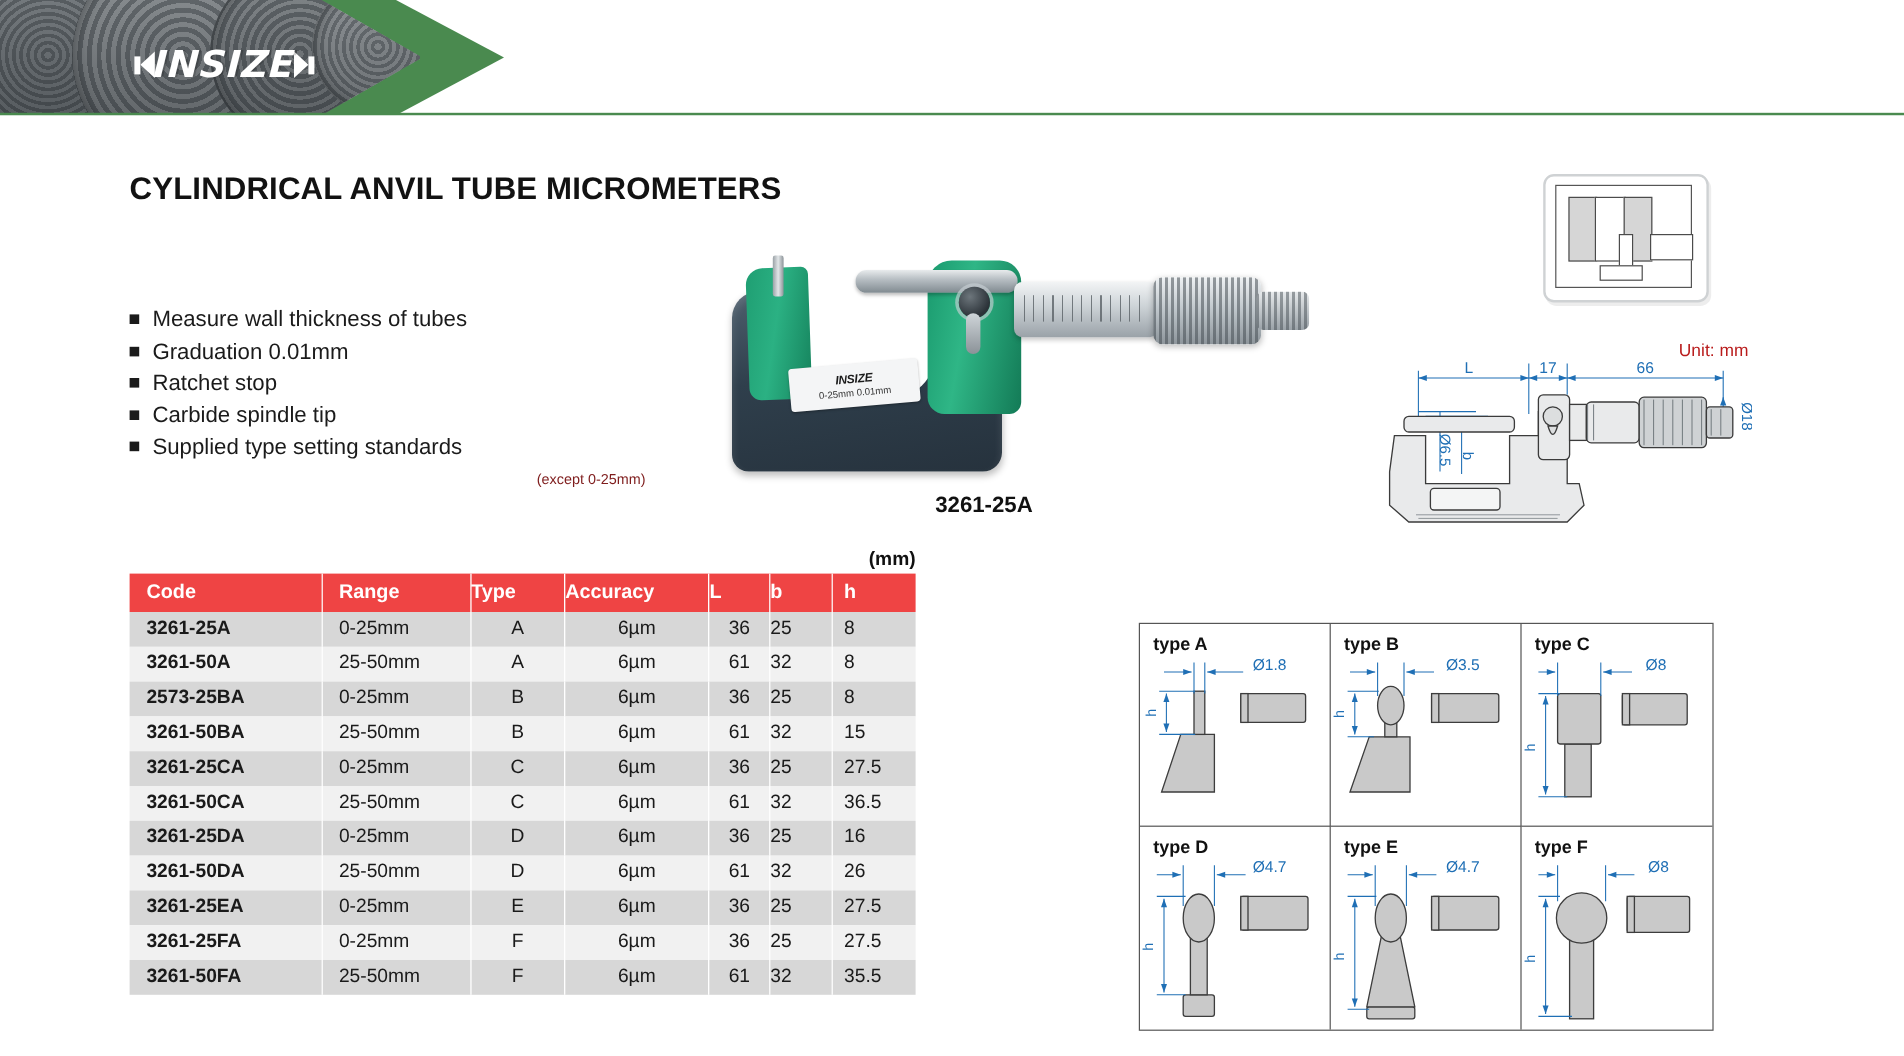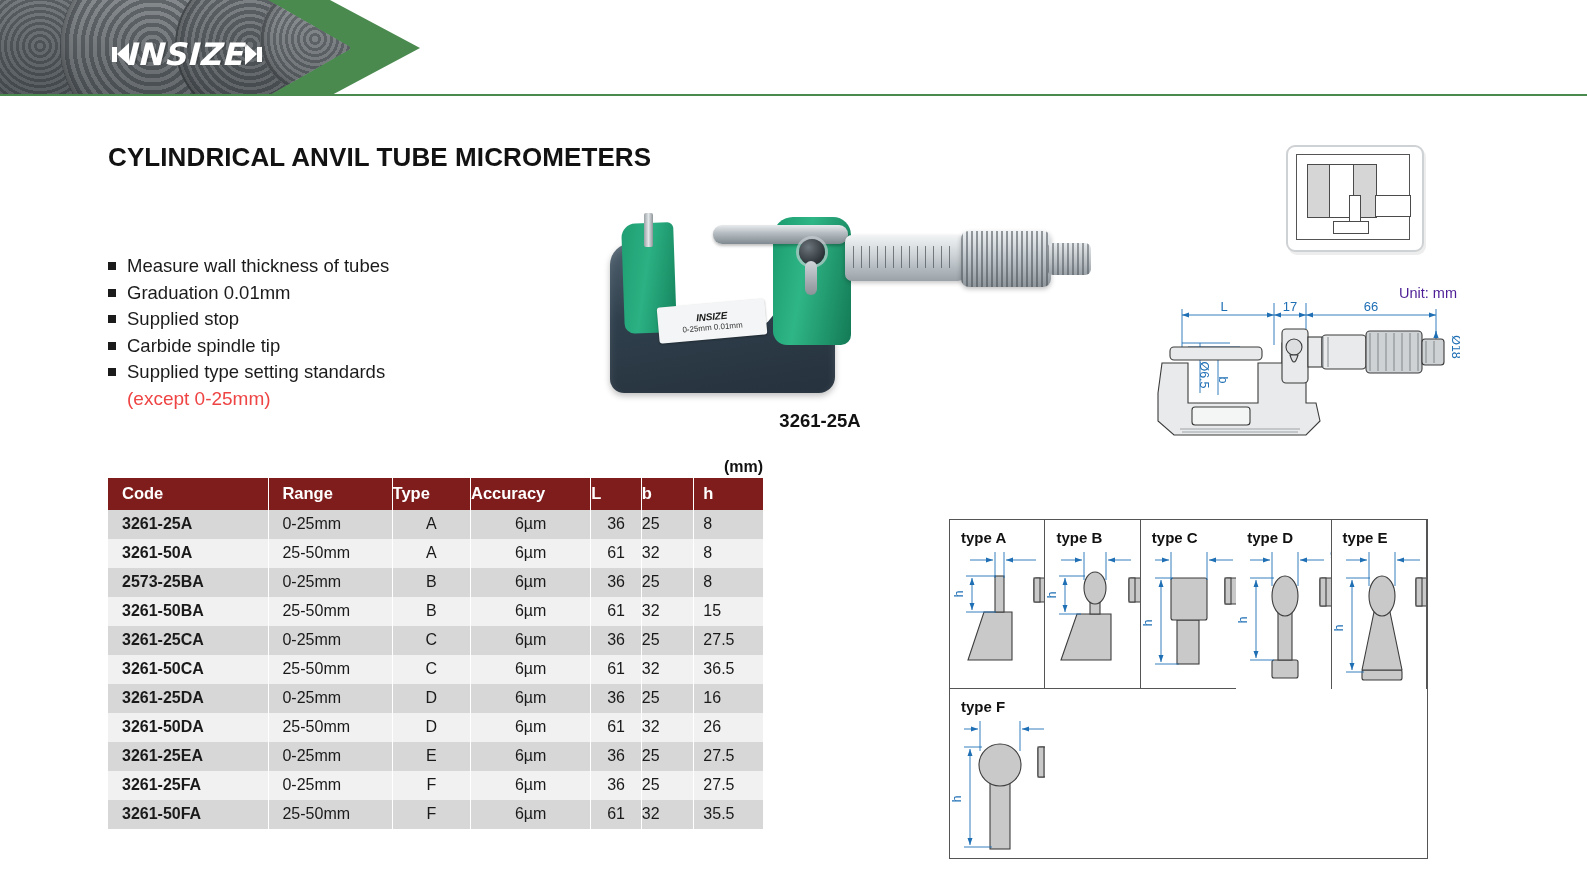--- a/index.html
+++ b/index.html
@@ -52,21 +52,21 @@
     font-size:26px;font-weight:bold;letter-spacing:.1px;color:#121212;
   }
 
   
   .features{position:absolute;left:108px;top:254px;width:430px;}
   .feat{display:flex;align-items:flex-start;margin-bottom:2px;}
   .feat-bullet{
     width:8px;height:8px;background:#1b1b1b;margin-top:8px;margin-right:11px;flex:none;
   }
   .feat-text{font-size:18.5px;line-height:24.5px;color:#1b1b1b;}
-  .feat-sub{font-size:19px;line-height:24.5px;color:#ef4444;margin-left:19px;}
+  .feat-sub{font-size:12px;line-height:24.5px;color:#7f1d1d;margin-left:19px;text-align:right;}
 
   
   .product{position:absolute;left:595px;top:195px;width:530px;height:215px;}
   .mic-frame{
     position:absolute;left:15px;top:48px;width:225px;height:150px;
     background:linear-gradient(170deg,#4e5f6d 0%,#2f3f4c 42%,#26323d 100%);
     border-radius:22px 10px 16px 14px;
     box-shadow:inset 0 4px 8px rgba(255,255,255,.13), 0 3px 6px rgba(0,0,0,.25);
   }
   .mic-frame-notch{
@@ -144,34 +144,34 @@
   .ib-a{position:absolute;left:10px;top:9px;width:22px;height:52px;background:#d6d6d6;border:1.2px solid #4b4b4b;}
   .ib-b{position:absolute;left:32px;top:9px;width:24px;height:52px;background:#ffffff;border:1.2px solid #4b4b4b;}
   .ib-c{position:absolute;left:56px;top:9px;width:22px;height:52px;background:#d6d6d6;border:1.2px solid #4b4b4b;}
   .ib-d{position:absolute;left:52px;top:40px;width:10px;height:34px;background:#ffffff;border:1.2px solid #4b4b4b;}
   .ib-e{position:absolute;left:78px;top:40px;width:34px;height:20px;background:#ffffff;border:1.2px solid #4b4b4b;}
   .ib-f{position:absolute;left:36px;top:66px;width:34px;height:11px;background:#ffffff;border:1.2px solid #4b4b4b;}
 
   
   .tech{position:absolute;left:1130px;top:285px;width:330px;height:165px;}
   .unit-label{
-    position:absolute;right:3px;top:0;font-size:14.5px;color:#4c1d95;
+    position:absolute;right:3px;top:0;font-size:14.5px;color:#b91c1c;
   }
 
   
   .mm-label{
     position:absolute;left:108px;top:458px;width:655px;text-align:right;
     font-size:16px;font-weight:bold;color:#111;
   }
   table.spec{
     position:absolute;left:108px;top:478px;border-collapse:collapse;width:655px;
     font-size:16px;
   }
   table.spec th{
-    background:#7f1d1d;color:#fff;font-weight:bold;font-size:16.5px;
+    background:#ef4444;color:#fff;font-weight:bold;font-size:16.5px;
     padding:6px 0 7px 0;text-align:left;
     border-right:1.5px solid #fff;
   }
   table.spec th:last-child{border-right:none;}
   table.spec td{
     padding:5px 0 6px 0;color:#1a1a1a;font-size:16px;
     border-right:1.5px solid #fff;
   }
   table.spec td:last-child{border-right:none;}
   table.spec tbody tr:nth-child(odd) td{background:#d7d7d7;}
@@ -185,21 +185,21 @@
   .c-h{width:60px;padding-left:9px !important;}
   th.c-type,th.c-acc,th.c-l,th.c-b{text-align:center;}
   th.c-code{padding-left:14px !important;}
   th.c-range{padding-left:13px !important;}
   th.c-h{padding-left:9px !important;}
 
   
   .typegrid{
     position:absolute;left:949px;top:519px;width:477px;height:338px;
     border:1.5px solid #555;display:grid;
-    grid-template-columns:1fr 1fr 1fr 1fr 1fr;grid-template-rows:1fr 1fr;
+    grid-template-columns:1fr 1fr 1fr;grid-template-rows:1fr 1fr;
   }
   .tcell{position:relative;border-right:1.5px solid #555;border-bottom:1.5px solid #555;overflow:hidden;}
   .tcell:nth-child(3n){border-right:none;}
   .tcell:nth-child(n+4){border-bottom:none;}
   .tlabel{position:absolute;left:11px;top:9px;font-size:15px;font-weight:bold;color:#111;}
 </style>
 </head>
 <body>
 
 <div class="banner">
@@ -227,21 +227,21 @@
   <div class="feat">
     <span class="feat-bullet"></span>
     <span class="feat-text">Measure wall thickness of tubes</span>
   </div>
   <div class="feat">
     <span class="feat-bullet"></span>
     <span class="feat-text">Graduation 0.01mm</span>
   </div>
   <div class="feat">
     <span class="feat-bullet"></span>
-    <span class="feat-text">Supplied stop</span>
+    <span class="feat-text">Ratchet stop</span>
   </div>
   <div class="feat">
     <span class="feat-bullet"></span>
     <span class="feat-text">Carbide spindle tip</span>
   </div>
   <div class="feat">
     <span class="feat-bullet"></span>
     <span class="feat-text">Supplied type setting standards</span>
   </div>
   <div class="feat-sub">(except 0-25mm)</div>

